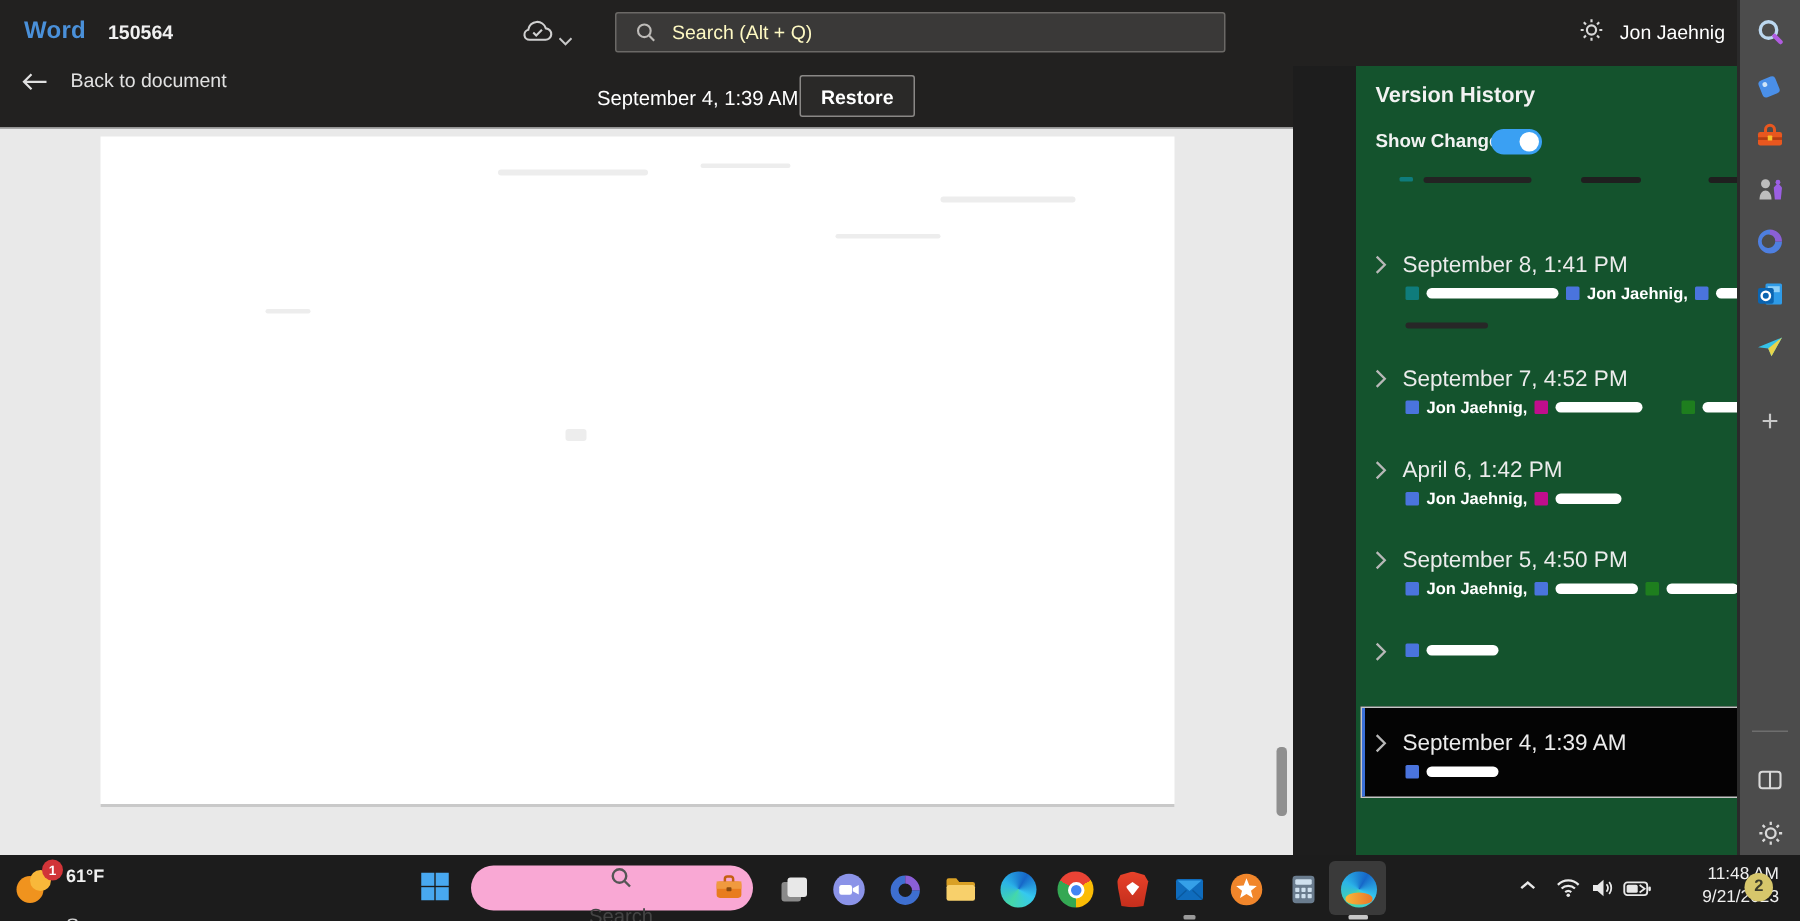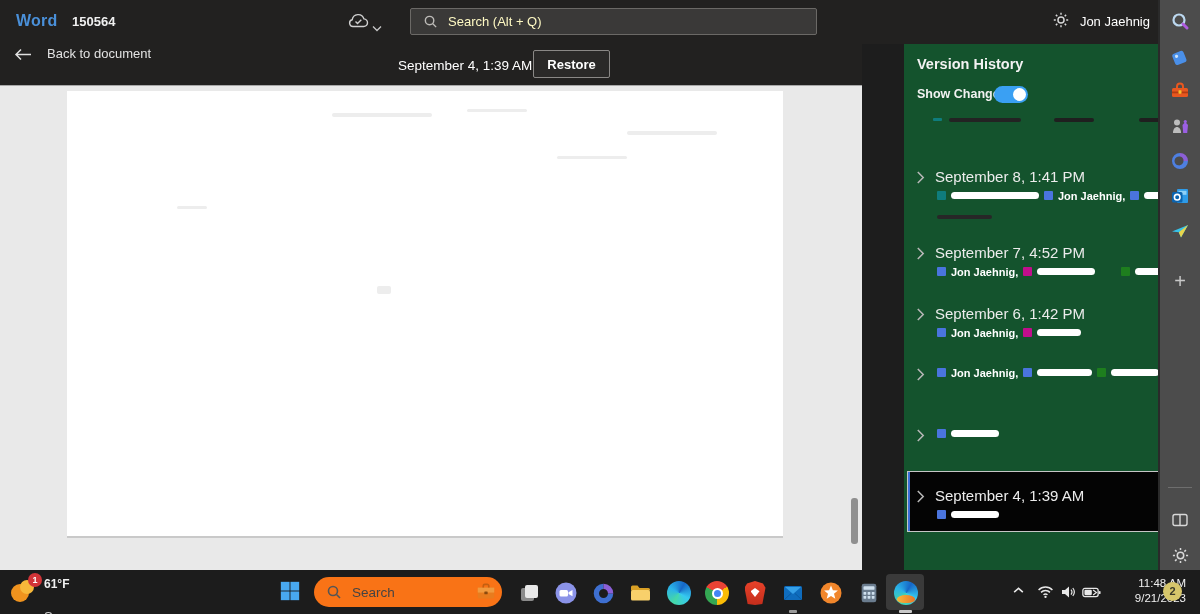--- a/index.html
+++ b/index.html
@@ -63,22 +63,22 @@
   .plus-ic { font-size:20px; color:#c8c8c8; font-weight:300; line-height:18px; }
 
   
   .taskbar { position:absolute; left:0; top:570px; width:1200px; height:44px; background:#1c1c1c; }
   .weather { position:absolute; left:8px; top:6px; display:flex; gap:6px; cursor:pointer; }
   .wx-badge { position:absolute; left:20px; top:-3px; width:14px; height:14px; border-radius:50%; background:#d13438;
               color:#fff; font-size:9px; text-align:center; line-height:14px; font-weight:bold; }
   .wx-temp { font-size:12px; color:#f0f0f0; font-weight:bold; margin-top:1px; }
   .wx-cond { font-size:13px; color:#d0d0d0; margin-top:18px; }
   .start { position:absolute; left:279px; top:10px; cursor:pointer; }
-  .pill { position:absolute; left:314px; top:7px; width:188px; height:30px; background:#f97316; border-radius:15px;
-          display:flex; align-items:center; padding-left:12px; gap:10px; cursor:pointer; }
+  .pill { position:absolute; left:314px; top:7px; width:188px; height:30px; background:#f9a8d4; border-radius:15px;
+          display:flex; align-items:center; padding-left:12px; gap:10px; cursor:pointer;flex-direction:column; }
   .pill .lbl { font-size:13.5px; color:#444; }
   .pill .case { position:absolute; right:5px; top:4px; }
   .app { position:absolute; top:10px; width:26px; height:26px; display:flex; align-items:center; justify-content:center; cursor:pointer; }
   .app-hl { position:absolute; left:886px; top:4px; width:38px; height:36px; background:#3a3a3a; border-radius:4px; }
   .runline { position:absolute; top:40px; height:2.5px; background:#9a9a9a; border-radius:1px; }
   .tray-ic { position:absolute; cursor:pointer; display:flex; align-items:center; }
   .clock { position:absolute; left:1108px; top:6px; width:78px; text-align:right; color:#f0f0f0; font-size:11.5px; cursor:pointer; }
   .clock div { line-height:15px; }
   .tray-badge { position:absolute; left:1163px; top:12px; width:19px; height:19px; border-radius:50%; background:#d6c66b;
                 color:#3a3a2a; font-size:11px; font-weight:bold; text-align:center; line-height:19px; cursor:pointer; }
@@ -185,32 +185,33 @@
             <span class="rbar" style="width: 58px;"></span>
             <span class="mgap" style="width: 16px;"></span>
             <span class="sw" style="background: rgb(30, 126, 30);"></span>
             <span class="rbar" style="width: 46px;"></span>
           </div>
         </div>
         <div class="v-item" style="top: 260px;">
           <span class="v-chev"><svg width="9" height="13" viewBox="0 0 8 12">
               <path d="M1.5 1 L6.5 6 L1.5 11" fill="none" stroke="#b8b8b8" stroke-width="1.4"></path>
             </svg></span>
-          <span class="v-date">September 6, 1:42 PM</span>
+          <span class="v-date">April 6, 1:42 PM</span>
           <div class="v-meta">
             <span class="sw" style="background: rgb(74, 116, 221);"></span>
             <span class="author">Jon Jaehnig,</span>
             <span class="sw" style="background: rgb(192, 14, 140);"></span>
             <span class="rbar" style="width: 44px;"></span>
           </div>
         </div>
         <div class="v-item" style="top: 320px;">
           <span class="v-chev"><svg width="9" height="13" viewBox="0 0 8 12">
               <path d="M1.5 1 L6.5 6 L1.5 11" fill="none" stroke="#b8b8b8" stroke-width="1.4"></path>
             </svg></span>
+          <span class="v-date">September 5, 4:50 PM</span>
           <div class="v-meta">
             <span class="sw" style="background: rgb(74, 116, 221);"></span>
             <span class="author">Jon Jaehnig,</span>
             <span class="sw" style="background: rgb(74, 116, 221);"></span>
             <span class="rbar" style="width: 55px;"></span>
             <span class="sw" style="background: rgb(30, 126, 30);"></span>
             <span class="rbar" style="width: 48px;"></span>
           </div>
         </div>
         <div class="v-item" style="top: 381px;">

